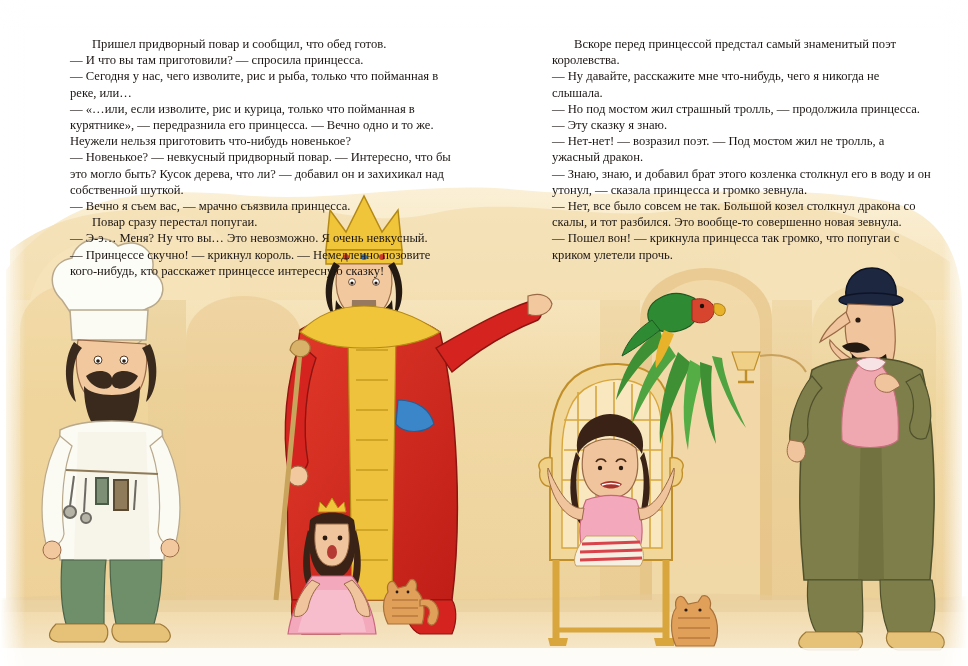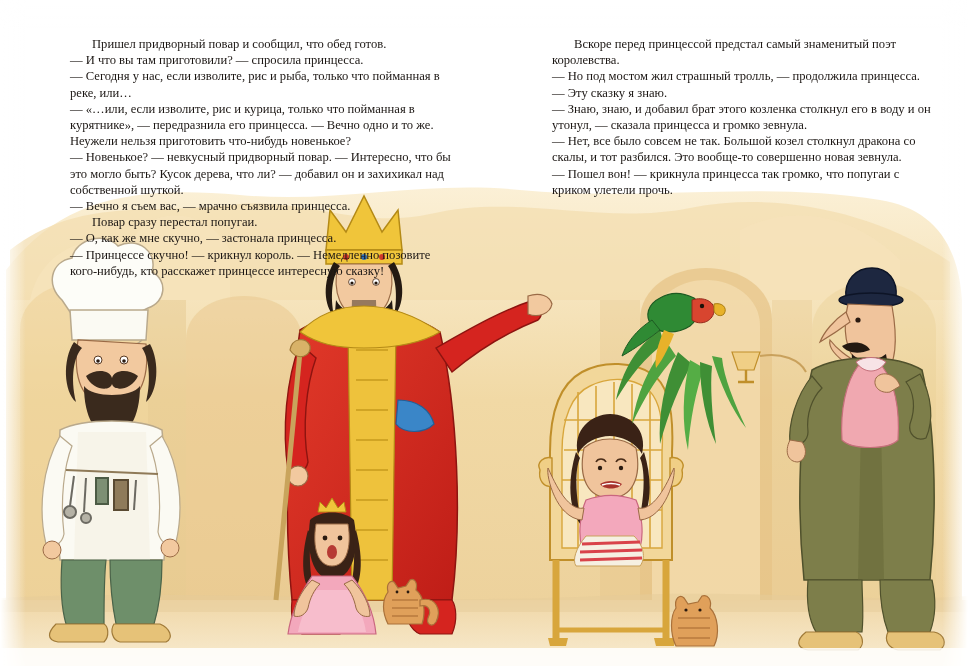--- a/index.html
+++ b/index.html
@@ -338,32 +338,34 @@
       <rect x="0" y="0" width="968" height="28" fill="url(#topfade)"></rect>
       <rect x="0" y="648" width="968" height="18" fill="#ffffff" opacity="0.85"></rect>
     </svg>
   </div>
 
   <div class="columns">
 
     <div class="col left">
       <p class="indent">Пришел придворный повар и сообщил, что обед готов.</p>
       <p>— И что вы там приготовили? — спросила принцесса.</p>
-      <p>— Сегодня у нас, если изволите, рис и рыба, только что пойманная в реке, или…</p>
+      <p>— Сегодня у нас, чего изволите, рис и рыба, только что пойманная в реке, или…</p>
       <p>— «…или, если изволите, рис и курица, только что пойманная в курятнике», — передразнила его принцесса. — Вечно одно и то же. Неужели нельзя приготовить что-нибудь новенькое?</p>
       <p>— Новенькое? — невкусный придворный повар. — Интересно, что бы это могло быть? Кусок дерева, что ли? — добавил он и захихикал над собственной шуткой.</p>
       <p>— Вечно я съем вас, — мрачно съязвила принцесса.</p>
       <p class="indent">Повар сразу перестал попугаи.</p>
-      <p>— О, как же мне скучно, — застонала принцесса.</p>
+      <p>— Э-э… Меня? Ну что вы… Это невозможно. Я очень невкусный.</p>
       <p>— Принцессе скучно! — крикнул король. — Немедленно позовите кого-нибудь, кто расскажет принцессе интересную сказку!</p>
     </div>
 
     <div class="col right">
       <p class="indent">Вскоре перед принцессой предстал самый знаменитый поэт королевства.</p>
+      <p>— Ну давайте, расскажите мне что-нибудь, чего я никогда не слышала.</p>
       <p>— Но под мостом жил страшный тролль, — продолжила принцесса. — Эту сказку я знаю.</p>
+      <p>— Нет-нет! — возразил поэт. — Под мостом жил не тролль, а ужасный дракон.</p>
       <p>— Знаю, знаю, и добавил брат этого козленка столкнул его в воду и он утонул, — сказала принцесса и громко зевнула.</p>
       <p>— Нет, все было совсем не так. Большой козел столкнул дракона со скалы, и тот разбился. Это вообще-то совершенно новая зевнула.</p>
       <p>— Пошел вон! — крикнула принцесса так громко, что попугаи с криком улетели прочь.</p>
     </div>
 
   </div>
 
 </div>
 
 </body></html>

